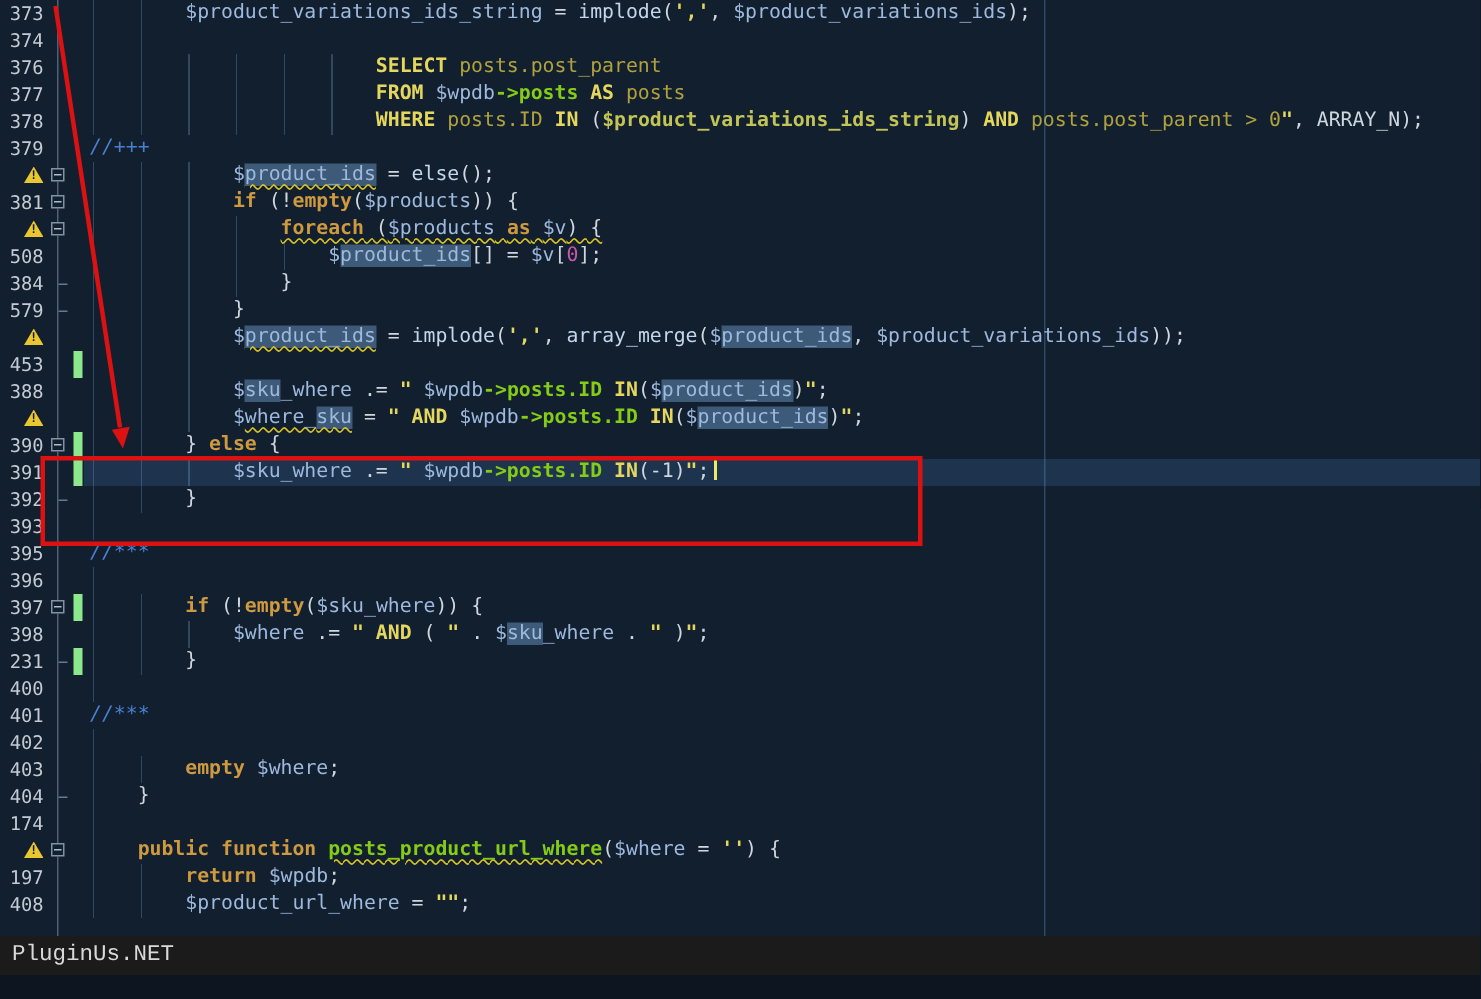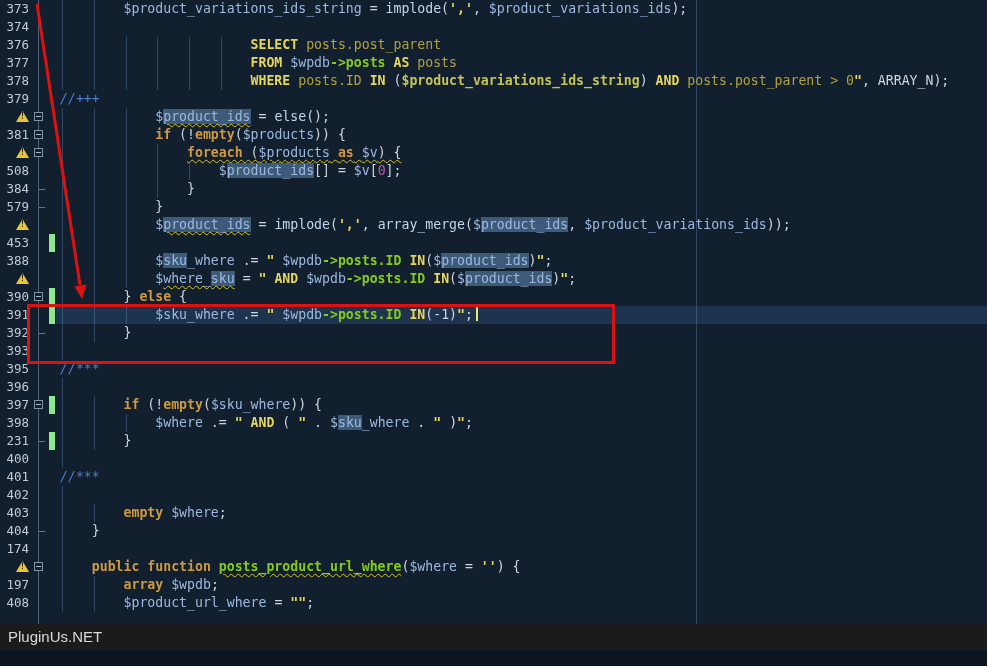--- a/index.html
+++ b/index.html
@@ -35,21 +35,21 @@
         color:#1a1a1a;text-align:center}
   .fbox{position:absolute;left:2px;top:4px;width:9px;height:9px;border:1px solid #8093a6;background:#121f2f;z-index:3}
   .fbox::after{content:"";position:absolute;left:1px;right:1px;top:3px;height:1px;background:#aebbc8}
   .ftick{position:absolute;left:7px;top:9px;width:6px;height:1px;background:#667a8e}
   .bar{position:absolute;left:1px;top:0;width:6px;height:18px;background:var(--chg,#8de88d)}
   .caret{display:inline-block;width:2px;height:14px;background:var(--caret,#e9e96d);vertical-align:-2px;margin-left:3px}
   #marginline{position:absolute;left:696px;top:0;width:1px;height:640px;background:rgba(105,155,205,.33);z-index:6}
   #anno{position:absolute;left:0;top:0;width:987px;height:640px;z-index:7;pointer-events:none}
   #redrect{position:absolute;border:3px solid var(--red,#dc1212);z-index:7;pointer-events:none}
   #bottombar{position:absolute;left:0;bottom:0;width:100%;height:26px;background:var(--barbg,#1b1b1b);z-index:8;
-             color:#d9d9d9;font-family:Liberation Sans, sans-serif;font-size:15px;line-height:26px;padding-left:8px}
+             color:#d9d9d9;font-family:Liberation Mono, monospace;font-size:15px;line-height:26px;padding-left:8px}
 </style>
 </head>
 <body>
 
 <div id="editor">
   <div id="foldline"></div>
   <div id="rows">
       <div class="row"><div class="gut">373</div><div class="fold"></div><div class="barc"></div><div class="code"><span class="ws" style="width: 8ch;"></span><span class="v">$product_variations_ids_string</span><span class="p"> = </span><span class="f">implode</span><span class="p">(</span><span class="s">','</span><span class="p">, </span><span class="v">$product_variations_ids</span><span class="p">);</span></div></div>
       <div class="row"><div class="gut">374</div><div class="fold"></div><div class="barc"></div><div class="code"><span class="ws" style="width: 8ch;"></span></div></div>
       <div class="row"><div class="gut">376</div><div class="fold"></div><div class="barc"></div><div class="code"><span class="ws" style="width: 24ch;"></span><span class="s">SELECT </span><span class="o">posts.post_parent</span></div></div>
@@ -75,21 +75,21 @@
       <div class="row"><div class="gut">397</div><div class="fold"><div class="fbox"></div></div><div class="barc"><div class="bar"></div></div><div class="code"><span class="ws" style="width: 8ch;"></span><span class="k">if</span><span class="p"> (!</span><span class="k">empty</span><span class="p">(</span><span class="v">$sku_where</span><span class="p">)) {</span></div></div>
       <div class="row"><div class="gut">398</div><div class="fold"></div><div class="barc"></div><div class="code"><span class="ws" style="width: 12ch;"></span><span class="v">$where</span><span class="p"> .= </span><span class="s">" AND </span><span class="p">( </span><span class="s">"</span><span class="p"> . </span><span class="v">$</span><span class="v b">sku</span><span class="v">_where</span><span class="p"> . </span><span class="s">" </span><span class="p">)</span><span class="s">"</span><span class="p">;</span></div></div>
       <div class="row"><div class="gut">231</div><div class="fold"><div class="ftick"></div></div><div class="barc"><div class="bar"></div></div><div class="code"><span class="ws" style="width: 8ch;"></span><span class="p">}</span></div></div>
       <div class="row"><div class="gut">400</div><div class="fold"></div><div class="barc"></div><div class="code"><span class="ws" style="width: 4ch;"></span></div></div>
       <div class="row"><div class="gut">401</div><div class="fold"></div><div class="barc"></div><div class="code"><span class="c">//***</span></div></div>
       <div class="row"><div class="gut">402</div><div class="fold"></div><div class="barc"></div><div class="code"><span class="ws" style="width: 4ch;"></span></div></div>
       <div class="row"><div class="gut">403</div><div class="fold"></div><div class="barc"></div><div class="code"><span class="ws" style="width: 8ch;"></span><span class="k">empty</span><span class="p"> </span><span class="v">$where</span><span class="p">;</span></div></div>
       <div class="row"><div class="gut">404</div><div class="fold"><div class="ftick"></div></div><div class="barc"></div><div class="code"><span class="ws" style="width: 4ch;"></span><span class="p">}</span></div></div>
       <div class="row"><div class="gut">174</div><div class="fold"></div><div class="barc"></div><div class="code"><span class="ws" style="width: 4ch;"></span></div></div>
       <div class="row"><div class="gut"><div class="warn"></div></div><div class="fold"><div class="fbox"></div></div><div class="barc"></div><div class="code"><span class="ws" style="width: 4ch;"></span><span class="k">public function </span><span class="pb w">posts_product_url_where</span><span class="p">(</span><span class="v">$where</span><span class="p"> = </span><span class="s">''</span><span class="p">) {</span></div></div>
-      <div class="row"><div class="gut">197</div><div class="fold"></div><div class="barc"></div><div class="code"><span class="ws" style="width: 8ch;"></span><span class="k">array</span><span class="p"> </span><span class="v">$wpdb</span><span class="p">;</span></div></div>
+      <div class="row"><div class="gut">197</div><div class="fold"></div><div class="barc"></div><div class="code"><span class="ws" style="width: 8ch;"></span><span class="k">return</span><span class="p"> </span><span class="v">$wpdb</span><span class="p">;</span></div></div>
       <div class="row"><div class="gut">408</div><div class="fold"></div><div class="barc"></div><div class="code"><span class="ws" style="width: 8ch;"></span><span class="v">$product_url_where</span><span class="p"> = </span><span class="s">""</span><span class="p">;</span></div></div>
     </div>
   <div id="marginline"></div>
   <svg id="anno" viewBox="0 0 987 640">
       <line x1="37" y1="4" x2="80" y2="285" stroke="#dc1212" stroke-width="3"></line>
       <polygon points="82,299 86.5,284.5 74.5,286.5" fill="#dc1212"></polygon>
     </svg>
   <div id="redrect" style="left: 27px; top: 304px; width: 588px; height: 60px; border-color: rgb(220, 18, 18);"></div>
   <div id="bottombar">
     <span>PluginUs.NET</span>

